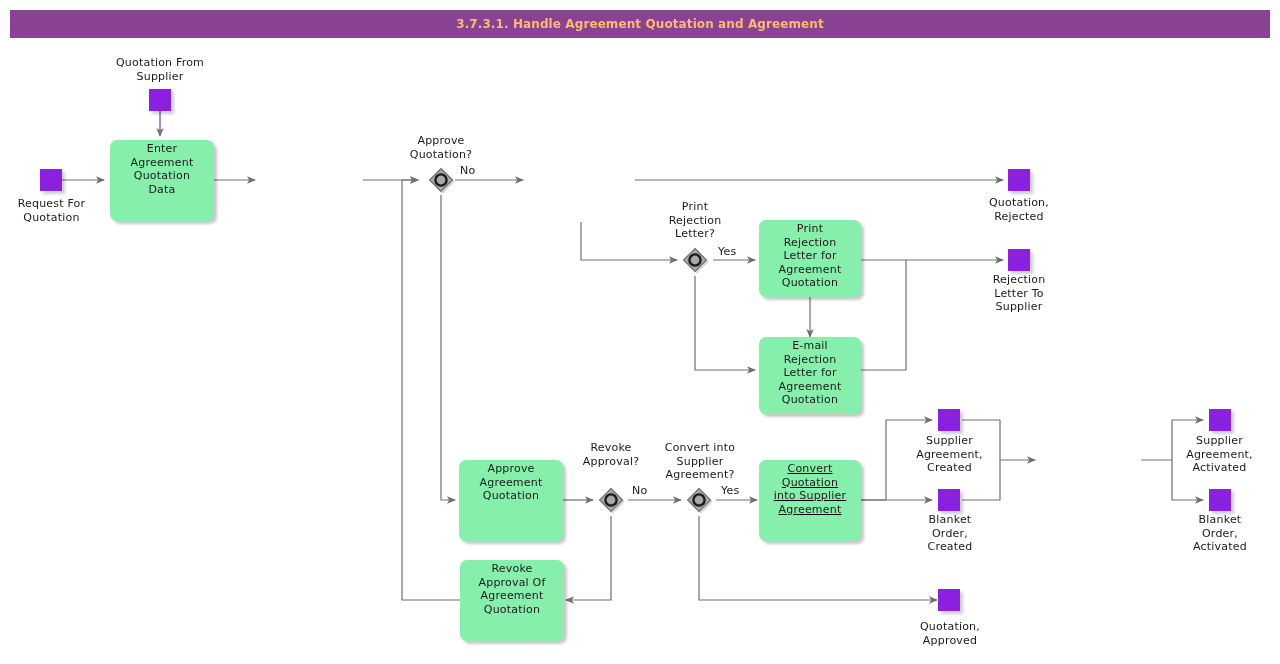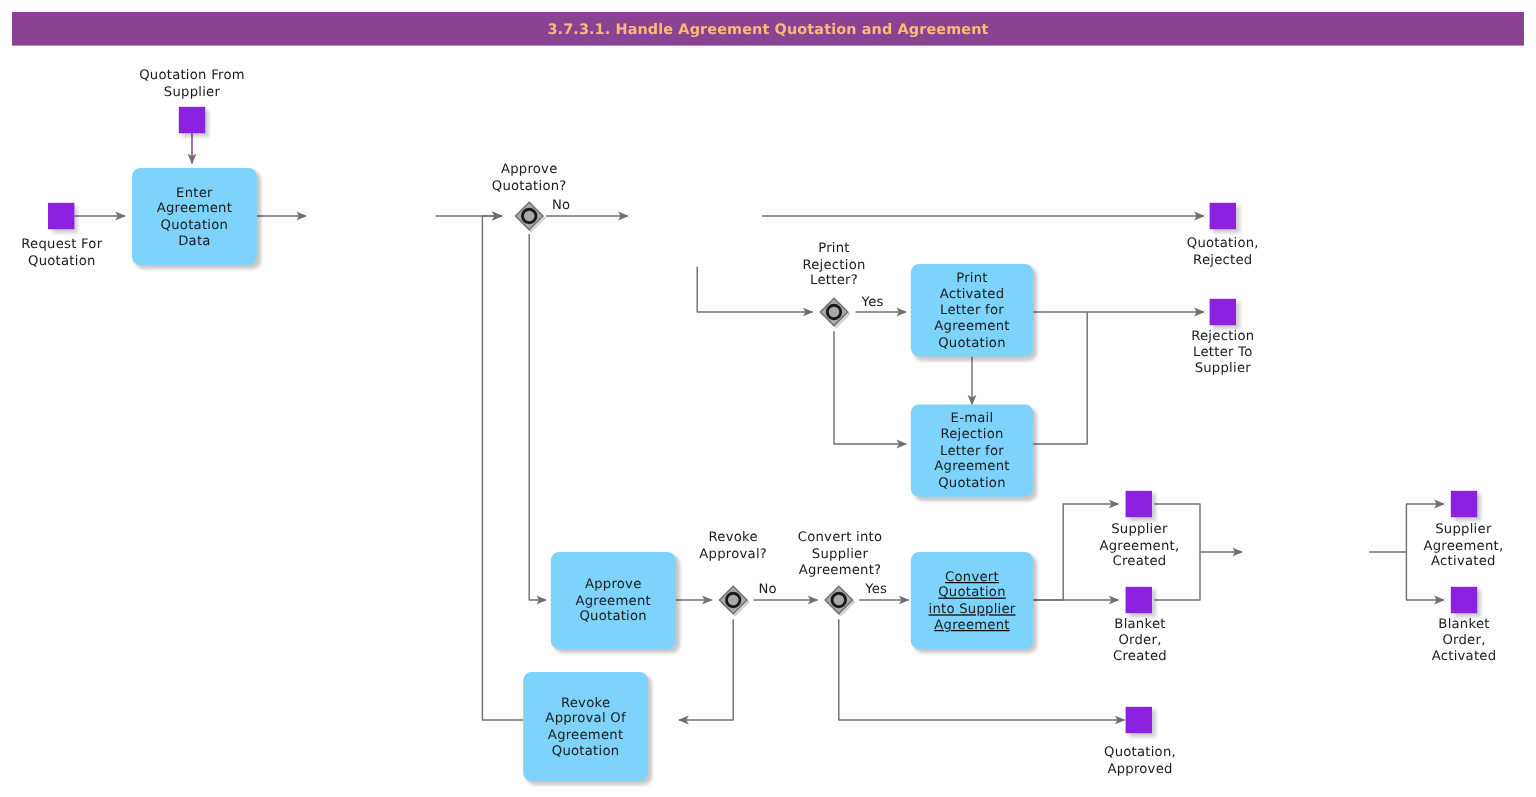--- a/index.html
+++ b/index.html
@@ -50,25 +50,24 @@
     left: 0;
     top: 0;
     width: 1280px;
     height: 664px;
     pointer-events: none;
   }
 
   
   .task {
     position: absolute;
-    background: #7dd3fc;
+    background: #86efac;
     border-radius: 7px;
     box-shadow: 3px 3px 3px rgba(0,0,0,0.22);
     display: flex;
-    align-items: center;
     justify-content: center;
     box-sizing: border-box;
     padding: 2px 12px;
   }
   .task .task-label {
     font-size: 11px;
     line-height: 13.5px;
     color: #1a1a1a;
     text-align: center;
     font-family: "DejaVu Sans", sans-serif;
@@ -266,40 +265,40 @@
 
   <div class="task" style="left:110px; top:140px; width:104px; height:81px;">
     <span class="task-label">Enter
 Agreement
 Quotation Data</span>
   </div>
 
 
 
   <div class="task" style="left:759px; top:220px; width:102px; height:77px;">
-    <span class="task-label">Print Activated
+    <span class="task-label">Print Rejection
 Letter for
 Agreement
 Quotation</span>
   </div>
 
   <div class="task" style="left:759px; top:337px; width:102px; height:77px;">
     <span class="task-label">E-mail Rejection
 Letter for
 Agreement
 Quotation</span>
   </div>
 
   <div class="task" style="left:459px; top:460px; width:104px; height:81px;">
     <span class="task-label">Approve
 Agreement
 Quotation</span>
   </div>
 
-  <div class="task" style="left:436px; top:560px; width:104px; height:91px;">
+  <div class="task" style="left:460px; top:560px; width:104px; height:81px;">
     <span class="task-label">Revoke
 Approval Of
 Agreement
 Quotation</span>
   </div>
 
   <div class="task" style="left:759px; top:460px; width:102px; height:81px;text-decoration:underline;">
     <span class="task-label">Convert
 Quotation into
 Supplier

